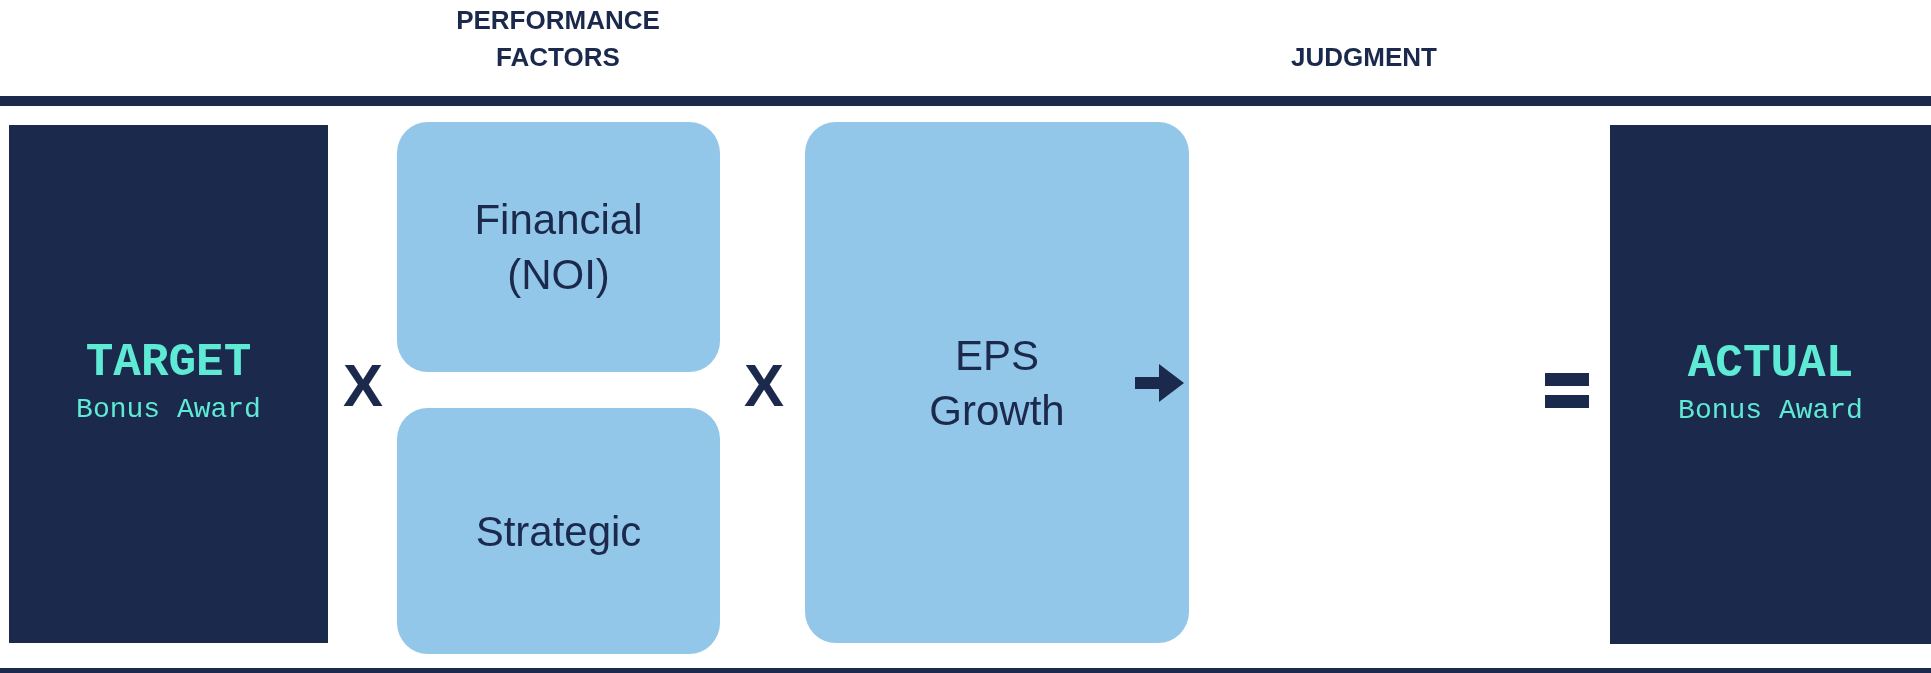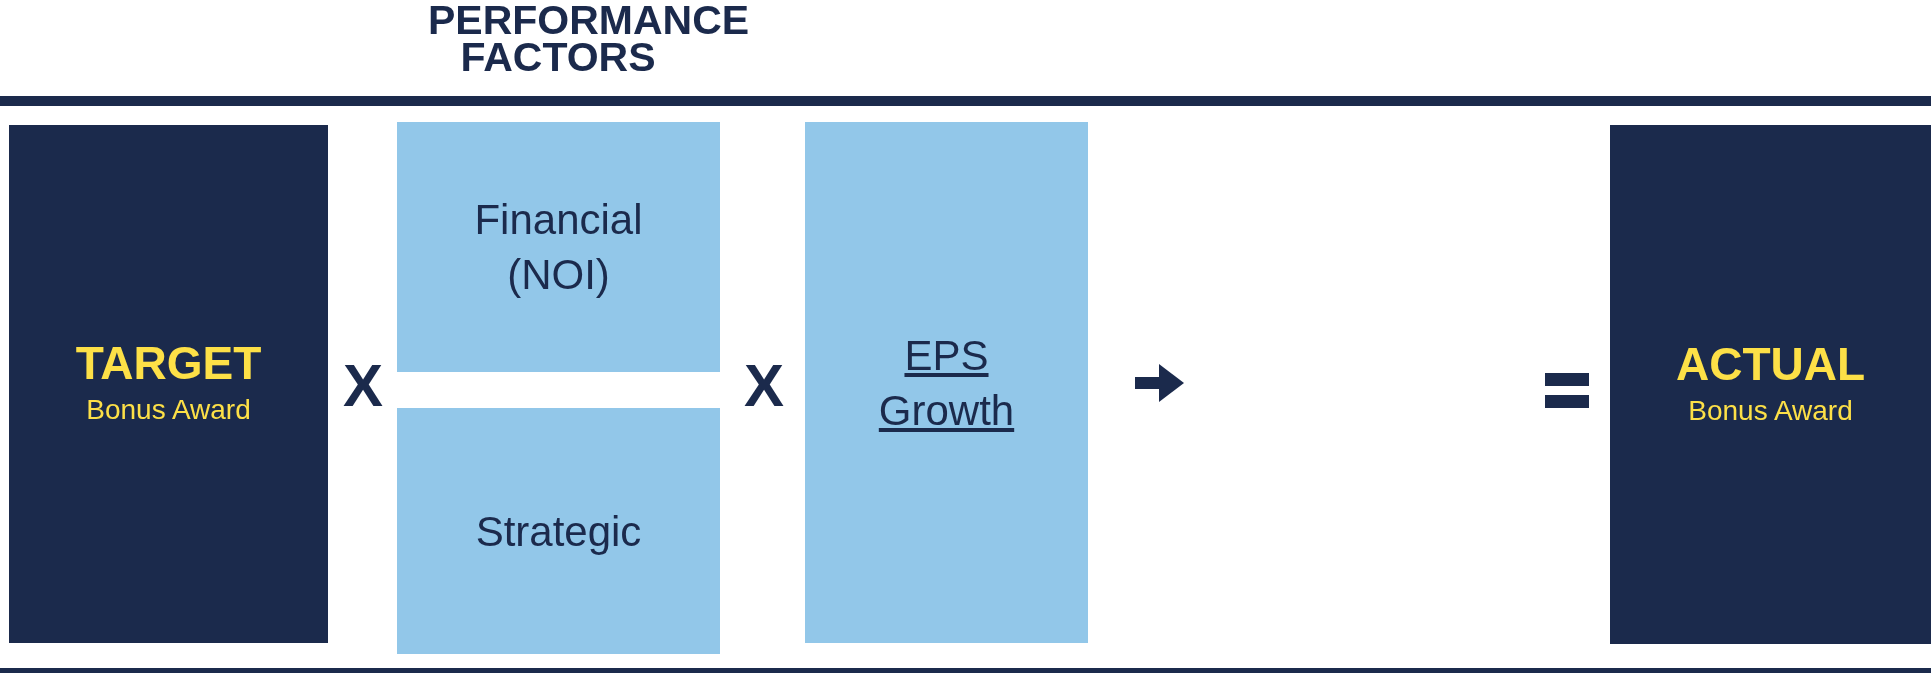--- a/index.html
+++ b/index.html
@@ -14,38 +14,38 @@
     width: 1931px; height: 673px; background: #ffffff;
   }
   .rule {
     position: absolute; left: 0; width: 1931px; background: #1B2A4C;
   }
   .rule.top { top: 96px; height: 10px; }
   .rule.bottom { top: 668px; height: 5px; }
 
   .col-header {
     position: absolute; top: 0;
-    color: #1B2A4C; font-weight: bold; font-size: 41px;
+    color: #1B2A4C; font-weight: bold; font-size: 26px;
     line-height: 37px; text-align: center; letter-spacing: 0px;
   }
   .col-header.pf    { left: 428px; width: 260px; top: 2px; }
   .col-header.mult  { left: 806px; width: 320px; top: 39px; }
   .col-header.judg  { left: 1204px; width: 320px; top: 39px; }
 
   .box {
     position: absolute; display: flex; flex-direction: column;
     align-items: center; justify-content: center; text-align: center;
   }
-  .box.dark { background: #1B2A4C; color: #fde047; }
-  .box.light { background: #92C7E9; color: #1B2A4C; }
+  .box.dark { background: #1B2A4C; color: #5eead4; font-family: Liberation Mono, monospace; }
+  .box.light { background: #92C7E9; color: #1B2A4C; border-radius: 31px; }
 
   .box.target  { left: 9px;    top: 125px; width: 319px; height: 518px; }
   .box.fin     { left: 397px;  top: 122px; width: 323px; height: 250px; }
   .box.strat   { left: 397px;  top: 408px; width: 323px; height: 246px; }
-  .box.eps     { left: 805px;  top: 122px; width: 283px; height: 521px; text-decoration: underline; }
+  .box.eps     { left: 805px;  top: 122px; width: 384px; height: 521px; }
   .box.qual    { left: 1203px; top: 122px; width: 322px; height: 521px; }
   .box.actual  { left: 1610px; top: 125px; width: 321px; height: 519px; }
 
   .box-title { font-size: 46px; font-weight: bold; line-height: 50px; }
   .box-subtitle { font-size: 28px; line-height: 40px; margin-top: 2px; }
 
   .box-label {
     font-size: 42px; line-height: 55px; font-weight: normal;
   }
   .box.fin  .box-label { width: 210px; }
@@ -71,20 +71,21 @@
 </head>
 <body>
 
 <div class="canvas">
 
   <div class="rule top"></div>
 
   <div class="col-header pf">PERFORMANCE FACTORS</div>
 
 
+  <div class="col-header judg">JUDGMENT</div>
 
   <div class="box dark target">
     <div class="box-title">TARGET</div>
     <div class="box-subtitle">Bonus Award</div>
   </div>
 
   <div class="op-x x1">X</div>
 
   <div class="box light fin">
     <div class="box-label">Financial (NOI)</div>

